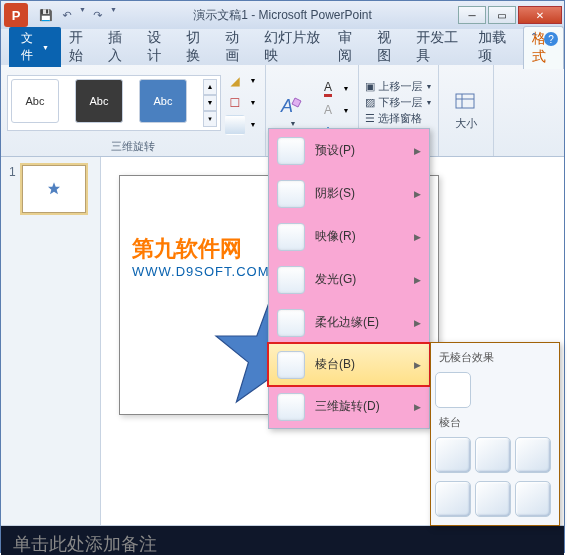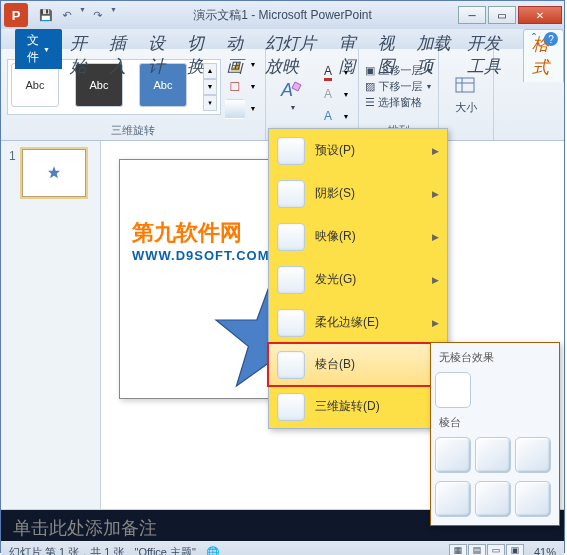--- a/index.html
+++ b/index.html
@@ -10,23 +10,23 @@
 .titlebar { height: 28px; background: linear-gradient(#e8eef8,#cfdcee); display: flex; align-items: center; position: relative; }
 .app-icon { width: 24px; height: 24px; background: #d04727; border-radius: 3px; margin: 0 3px; display: flex; align-items: center; justify-content: center; color: #fff; font-weight: bold; font-size: 13px; }
 .qat { display: flex; gap: 3px; margin-left: 6px; }
 .qat-btn { width: 18px; height: 18px; display: flex; align-items: center; justify-content: center; font-size: 11px; color: #506080; }
 .qat-dd { font-size: 7px; color: #506080; }
 .title-text { position: absolute; left: 50%; transform: translateX(-50%); font-size: 12px; color: #3b4b60; }
 .win-controls { margin-left: auto; display: flex; }
 .win-btn { width: 28px; height: 18px; border: 1px solid #8aa; background: linear-gradient(#f5f8fc,#dce5f0); font-size: 10px; display: flex; align-items: center; justify-content: center; margin-right: 2px; }
 .win-close { background: linear-gradient(#e27861,#c74326); color: #fff; border-color: #a33; width: 44px; }
 
-.tabrow { height: 20px; background: linear-gradient(#e4ecf7,#d5e0ef); display: flex; align-items: flex-start; padding-left: 14px; position: relative; }
+.tabrow { height: 36px; background: linear-gradient(#e4ecf7,#d5e0ef); display: flex; align-items: center; padding-left: 8px; position: relative; }
 .file-tab { background: #0a63b0; color: #fff; padding: 3px 12px; font-size: 12px; border-radius: 2px 2px 0 0; display: flex; align-items: center; gap: 3px; }
-.tab { padding: 3px 8px; font-size: 17px; color: #3b4b60; cursor: pointer; font-style: italic; }
+.tab { padding: 3px 8px; font-size: 14px; color: #3b4b60; cursor: pointer; }
 .tab.active { background: #f5fafb; border: 1px solid #b4c4d8; border-bottom: none; border-radius: 3px 3px 0 0; color: #d05a00; }
 .contextual { margin-left: 2px; background: #ffe8a8; border-radius: 2px 2px 0 0; }
 .help-icons { position: absolute; right: 6px; top: 3px; display: flex; gap: 8px; font-size: 12px; color: #3b6ab0; }
 
 .ribbon { height: 92px; background: linear-gradient(#f3f6fa,#e6edf5); border-bottom: 1px solid #b4c4d8; display: flex; }
 .grp { border-right: 1px solid #c7d3e2; padding: 3px 6px 0; display: flex; flex-direction: column; }
 .grp-body { flex: 1; display: flex; align-items: center; gap: 4px; }
 .grp-label { font-size: 11px; color: #5a6b80; text-align: center; padding: 2px 0; }
 
 .big-btn { width: 42px; display: flex; flex-direction: column; align-items: center; gap: 2px; font-size: 11px; color: #3b4b60; }
@@ -52,32 +52,32 @@
 .thumbs { width: 100px; background: #eef3f8; border-right: 1px solid #c7d3e2; padding: 8px; }
 .thumb { display: flex; gap: 6px; }
 .thumb-num { font-size: 12px; color: #5a6b80; }
 .thumb-slide { width: 64px; height: 48px; background: #fff; border: 1px solid #b8a070; box-shadow: 0 0 0 2px #e8d090; display: flex; align-items: center; justify-content: center; }
 .thumb-slide svg { width: 16px; height: 16px; }
 
 .slide-area { flex: 1; background: #fff; padding: 18px; position: relative; }
 .slide { width: 320px; height: 240px; background: #fff; border: 1px solid #888; box-shadow: 2px 2px 6px rgba(0,0,0,.2); position: relative; }
 .watermark { position: absolute; left: 12px; top: 58px; font-size: 22px; font-weight: bold; }
 .wm1 { color: #ff7a00; text-shadow: 1px 1px 0 #fff; }
-.wm2 { color: #0a63b0; font-size: 13px; font-weight: bold; letter-spacing: 1px; }
+.wm2 { color: #0a63b0; font-size: 13px; font-weight: normal; letter-spacing: 1px; }
 .star { position: absolute; left: 90px; top: 118px; }
 
 .notes { height: 32px; border-top: 1px solid #c7d3e2; background: #0f172a; padding: 6px 12px; font-size: 18px; color: #888; }
 
 .statusbar { height: 22px; background: linear-gradient(#e0e8f2,#cdd9e8); display: flex; align-items: center; font-size: 11px; color: #3b4b60; padding: 0 8px; gap: 10px; }
 .statusbar .spacer { flex: 1; }
 .view-btns { display: flex; gap: 1px; }
 .view-btns div { width: 18px; height: 16px; border: 1px solid #9ab; background: #f0f4fa; font-size: 9px; text-align: center; }
 
 
-.dropdown { position: absolute; left: 268px; top: 128px; width: 180px; background: #fde047; border: 1px solid #a8b8cc; box-shadow: 2px 2px 6px rgba(0,0,0,.25); z-index: 10; }
+.dropdown { position: absolute; left: 268px; top: 128px; width: 162px; background: #f9a8d4; border: 1px solid #a8b8cc; box-shadow: 2px 2px 6px rgba(0,0,0,.25); z-index: 10; }
 .dd-item { height: 43px; display: flex; align-items: center; padding: 0 8px; gap: 10px; font-size: 12px; color: #333; position: relative; }
 .dd-item.hot { background: linear-gradient(#fff0c0,#ffe088); border: 1px solid #e0b030; margin: -1px; }
 .dd-item.redbox { outline: 2px solid #e02020; outline-offset: -1px; }
 .dd-icon { width: 28px; height: 28px; border: 1px solid #bcd; border-radius: 4px; background: linear-gradient(#fff,#e3edf7); box-shadow: inset 0 0 3px rgba(0,0,0,.1); }
 .dd-arrow { margin-left: auto; font-size: 9px; color: #666; }
 
 
 .submenu { position: absolute; left: 430px; top: 342px; width: 130px; background: #f4f7fb; border: 1px solid #a16207; box-shadow: 2px 2px 6px rgba(0,0,0,.25); z-index: 11; padding: 4px; }
 .sub-head { font-size: 11px; color: #555; padding: 3px 4px; }
 .sub-row { display: flex; gap: 4px; padding: 4px 0; }
@@ -112,22 +112,22 @@
         <span style="font-size:7px">▼</span>
       </div>
     <div class="tab">开始</div>
     <div class="tab">插入</div>
     <div class="tab">设计</div>
     <div class="tab">切换</div>
     <div class="tab">动画</div>
     <div class="tab">幻灯片放映</div>
     <div class="tab">审阅</div>
     <div class="tab">视图</div>
+    <div class="tab">开发工具</div>
     <div class="tab">加载项</div>
-    <div class="tab">开发工具</div>
     <div class="tab active contextual">格式</div>
     <div class="help-icons">
       <span>ˆ</span>
       <span style="background:#3b8ae0;color:#fff;border-radius:50%;width:14px;height:14px;display:inline-flex;align-items:center;justify-content:center;font-size:10px">?</span>
     </div>
   </div>
 
   <div class="ribbon">
 
     <div class="grp">

